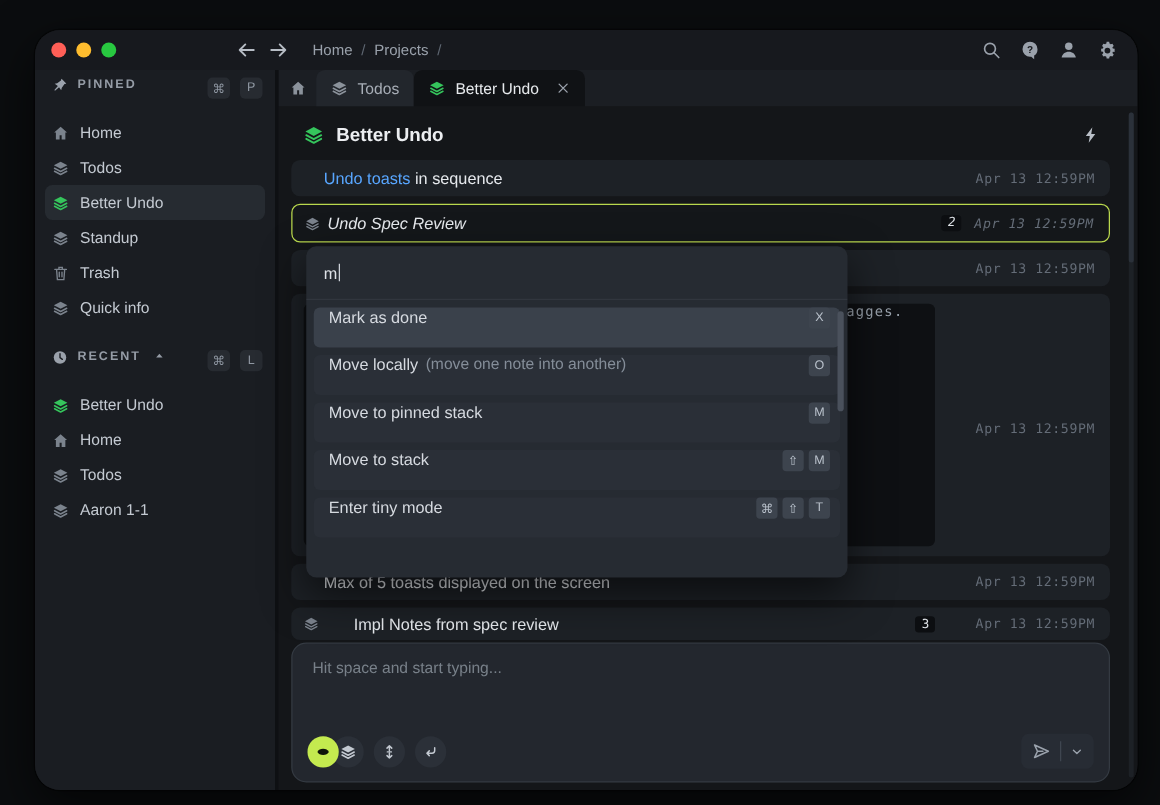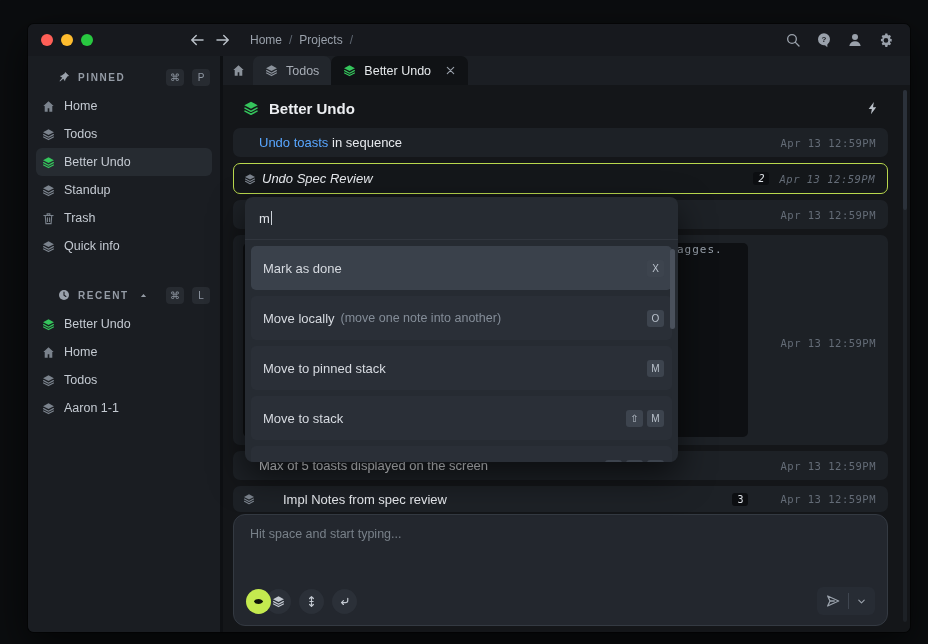--- a/index.html
+++ b/index.html
@@ -1,41 +1,41 @@
 <!DOCTYPE html>
 <html><head>
 <meta charset="utf-8">
 <style>
   * { margin:0; padding:0; box-sizing:border-box; }
   html,body { width:928px; height:644px; }
   body { background:#0b0d0f; font-family:"Liberation Sans", sans-serif; overflow:hidden; }
   .stage { position:relative; width:928px; height:644px; background:#0b0d0f; }
   .window { position:absolute; left:28px; top:24px; width:882px; height:608px; background:#16191d;
-            border-radius:6px; overflow:hidden; box-shadow:0 14px 42px rgba(0,0,0,.65), 0 0 0 1px #060708; }
+            border-radius:20px; overflow:hidden; box-shadow:0 14px 42px rgba(0,0,0,.65), 0 0 0 1px #060708; }
 
   
   .titlebar { position:relative; height:32px; background:#17191e; display:flex; align-items:center; }
   .lights { display:flex; gap:8px; margin-left:13px; }
   .light { width:12px; height:12px; border-radius:50%; }
   .light.red { background:#ff5f57; } .light.yellow { background:#febc2e; } .light.green { background:#28c840; }
   .nav { position:absolute; left:160px; display:flex; align-items:center; gap:8px; }
   .nav-btn { width:18px; height:18px; color:#b7bdc5; display:flex; align-items:center; justify-content:center; cursor:default; }
   .crumbs { display:flex; align-items:center; gap:7px; margin-left:10px; font-size:12px; color:#9aa1ab; }
   .crumb-sep { color:#5f6772; }
   .tb-actions { margin-left:auto; display:flex; align-items:center; gap:15px; margin-right:16px; }
   .tb-icon { width:16px; height:16px; color:#9aa1ab; }
   [data-icon] svg { width:100%; height:100%; display:block; }
 
   
   .body { display:flex; height:576px; }
   .sidebar { width:195px; background:#1a1d22; border-right:3px solid #0e1013; padding-top:6px; flex:none; }
   .main { flex:1; position:relative; background:#141619; display:flex; flex-direction:column; }
 
   
-  .section-header { display:flex; align-items:center; height:30px; padding:0 10px 0 30px; gap:8px; }
+  .section-header { display:flex; align-items:flex-start; height:30px; padding:0 10px 0 14px; gap:8px; }
   .sh-icon { width:12px; height:12px; color:#9aa1ab; flex:none; }
   .sh-label { font-size:10px; font-weight:bold; letter-spacing:1.6px; color:#959ca6; }
   .sh-caret { width:9px; height:9px; color:#959ca6; margin-left:2px; }
   .spacer { flex:1; }
   .kbd { min-width:18px; height:17px; padding:0 4px; background:#272b31; border-radius:4px; color:#8f97a2;
          font-size:10px; display:flex; align-items:center; justify-content:center; }
   .side-item { display:flex; align-items:center; height:28px; margin:0 8px; padding:0 6px; gap:9px;
                border-radius:6px; cursor:default; }
   .side-item.selected { background:#262b31; }
   .si-icon { width:13px; height:13px; color:#7b838d; flex:none; }
@@ -98,21 +98,21 @@
   .send-sep { width:1px; height:16px; background:#3f4650; }
   .send-chev { width:11px; height:11px; color:#9aa2ac; }
 
   
   .palette { position:absolute; left:22px; top:141px; width:433px; height:265px; background:#262b32;
              border-radius:8px; box-shadow:0 14px 34px rgba(0,0,0,.6); z-index:10; overflow:hidden; }
   .pal-input { height:43px; display:flex; align-items:center; padding:0 14px; font-size:13px; color:#dfe3e8;
                border-bottom:1px solid #31363e; }
   .caret { display:inline-block; width:1px; height:14px; background:#cdd2d9; margin-left:1px; }
   .pal-items { padding:6px; display:flex; flex-direction:column; gap:6px; }
-  .pal-item { height:44px; background:#2a2f37; border-radius:5px; display:flex; align-items:center;
+  .pal-item { height:32px; background:#2a2f37; border-radius:5px; display:flex; 
               padding:0 8px 0 12px; gap:6px; }
   .pal-item.active { background:#3a414b; }
   .pal-label { font-size:13px; color:#d6dae0; white-space:nowrap; }
   .pal-note { font-size:12.5px; color:#848d98; white-space:nowrap; }
   .pal-keys { margin-left:auto; display:flex; gap:4px; }
   .pal-kbd { min-width:17px; height:17px; padding:0 3px; background:#3d444e; border-radius:3px; color:#b9c1cb;
              font-size:10px; display:flex; align-items:center; justify-content:center; }
   .pal-scroll { position:absolute; right:3px; top:52px; width:5px; height:80px; background:#4a515c; border-radius:3px; }
 
   .main-scroll { position:absolute; right:3px; top:34px; bottom:10px; width:4px; background:#1d2126; border-radius:2px; }

